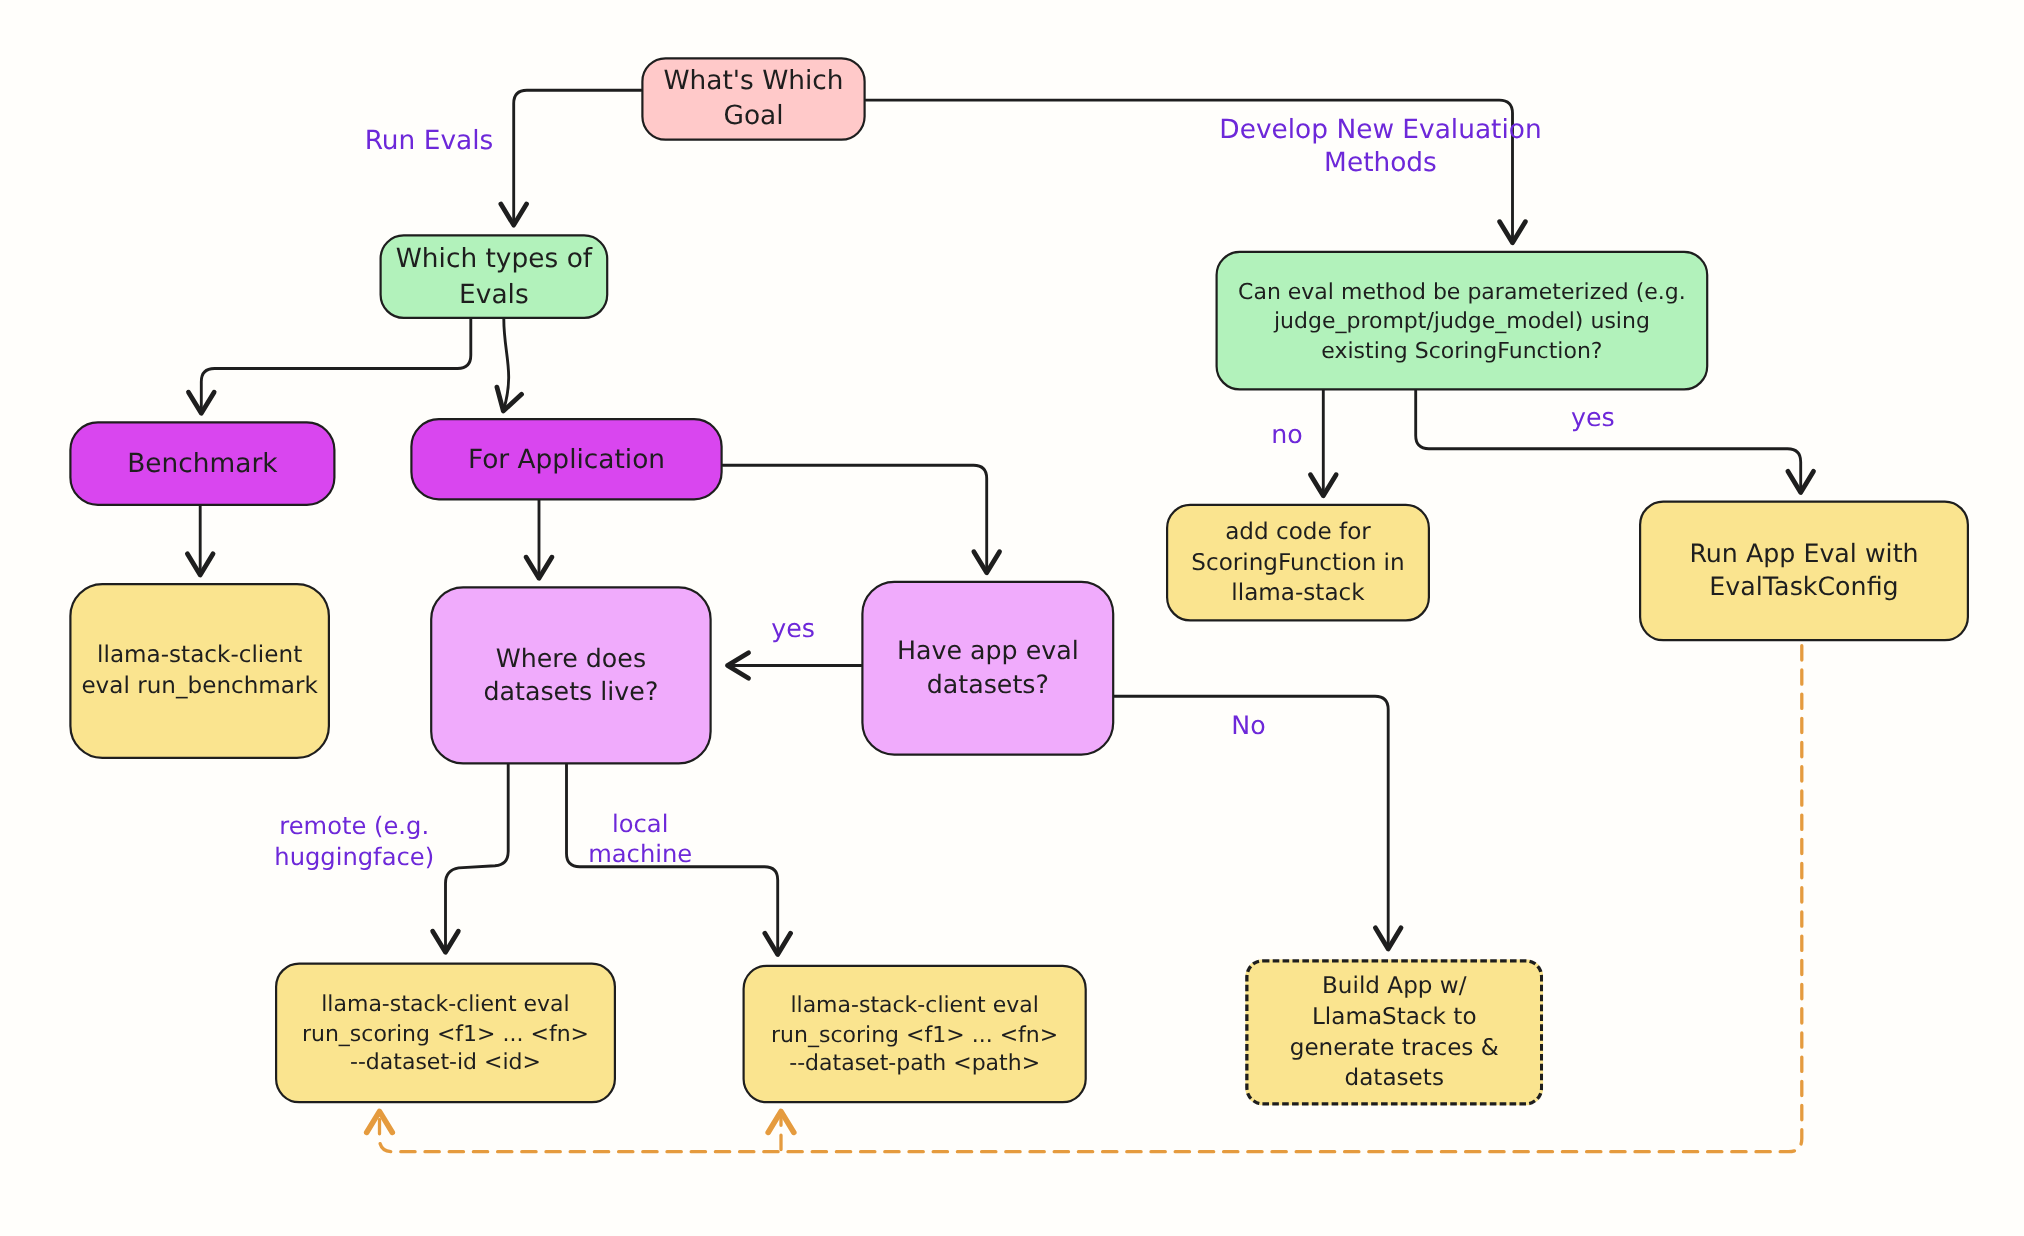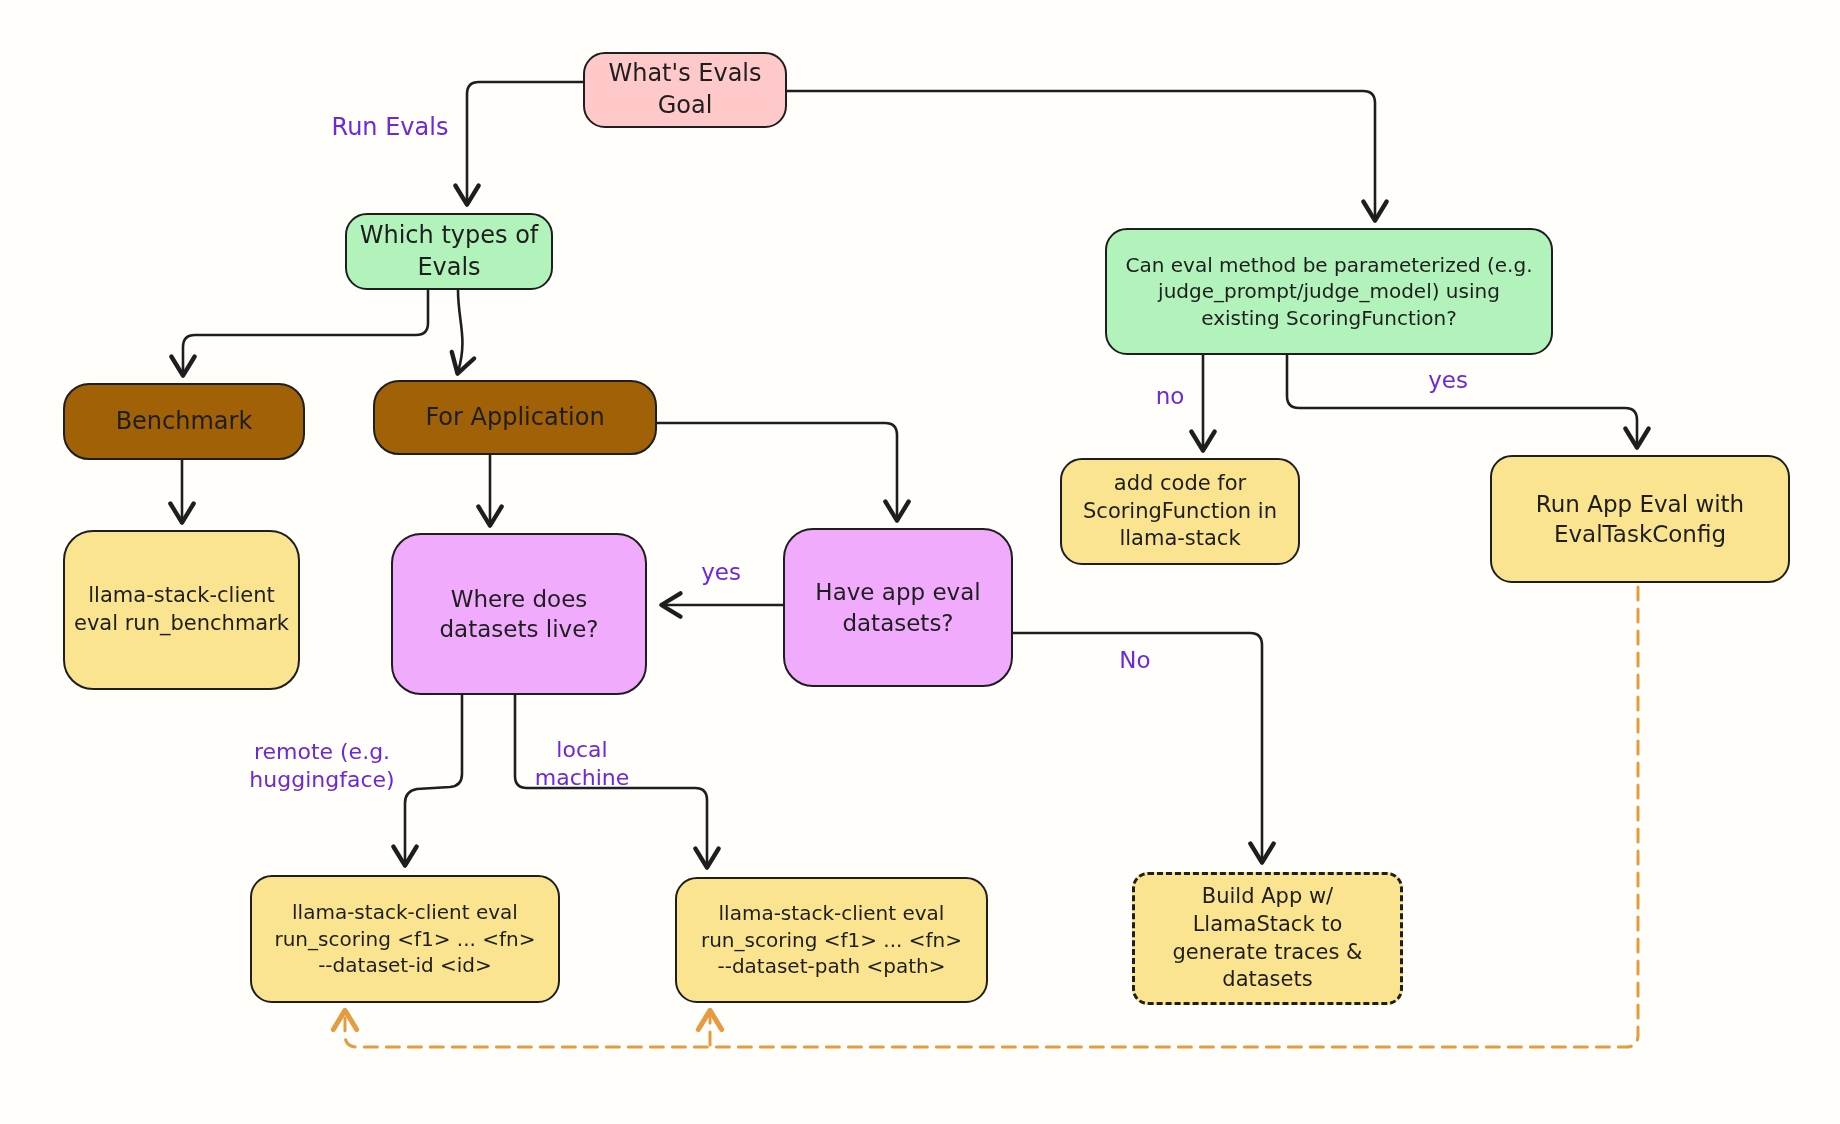--- a/index.html
+++ b/index.html
@@ -20,21 +20,21 @@
     border:2.6px solid #1e1e1e;
     border-radius:22px;
     box-sizing:border-box;
     line-height:1.32;
     font-weight:500;
   }
   .pink{background:#ffc9c9;}
   .green{background:#b2f2bb;}
   .yellow{background:#fae48f;}
   .blue{background:#f0abfc;border-radius:30px;}
-  .white{background:#a16207;}
+  .white{background:#d946ef;}
   .dashed{border-style:dashed;border-width:3px;}
   .label{
     position:absolute;
     text-align:center;
     white-space:pre-line;
     line-height:1.25;
     font-weight:500;
     color:#6d28d9;
   }
   .fs20{font-size:20px;}
@@ -71,21 +71,21 @@
       <path marker-end="url(#ah-black)" d="M1013 633 L1250 633 Q1262 633 1262 645 L1262 861"></path>
       <path marker-end="url(#ah-black)" d="M1203 355 L1203 449"></path>
       <path marker-end="url(#ah-black)" d="M1287 355 L1287 396 Q1287 408 1299 408 L1625 408 Q1637 408 1637 420 L1637 446"></path>
     </g>
     <g fill="none" stroke="#e59b3e" stroke-width="3" stroke-dasharray="13 9" stroke-linecap="round" stroke-linejoin="round">
       <path marker-end="url(#ah-orange)" d="M1638 587 L1638 1035 Q1638 1047 1626 1047 L357 1047 Q345 1047 345 1035 L345 1012"></path>
       <path marker-end="url(#ah-orange)" d="M710 1045 L710 1012"></path>
     </g>
   </svg>
 
-  <div class="node pink fs24" style="left:583px;top:52px;width:204px;height:76px;">What's Evals
+  <div class="node pink fs24" style="left:583px;top:52px;width:204px;height:76px;">What's Which
 Goal</div>
 
   <div class="node green fs24" style="left:345px;top:213px;width:208px;height:77px;">Which types of
 Evals</div>
 
   <div class="node green fs20" style="left:1105px;top:228px;width:448px;height:127px;">Can eval method be parameterized (e.g.
 judge_prompt/judge_model) using
 existing ScoringFunction?</div>
 
   <div class="node white fs24" style="left:63px;top:383px;width:242px;height:77px;border-radius:26px;">Benchmark</div>
@@ -116,20 +116,22 @@
 run_scoring &lt;f1&gt; ... &lt;fn&gt;
 --dataset-path &lt;path&gt;</div>
 
   <div class="node yellow dashed fs21" style="left:1132px;top:872px;width:271px;height:133px;border-radius:16px;">Build App w/
 LlamaStack to
 generate traces &amp;
 datasets</div>
 
   <div class="label fs24" style="left:300px;top:112px;width:180px;">Run Evals</div>
 
+  <div class="label fs24" style="left:1090px;top:102px;width:330px;">Develop New Evaluation
+Methods</div>
 
   <div class="label fs23" style="left:1140px;top:382px;width:60px;">no</div>
 
   <div class="label fs23" style="left:1413px;top:366px;width:70px;">yes</div>
 
   <div class="label fs23" style="left:686px;top:558px;width:70px;">yes</div>
 
   <div class="label fs23" style="left:1100px;top:646px;width:70px;">No</div>
 
   <div class="label fs22" style="left:182px;top:738px;width:280px;">remote (e.g. huggingface)</div>

